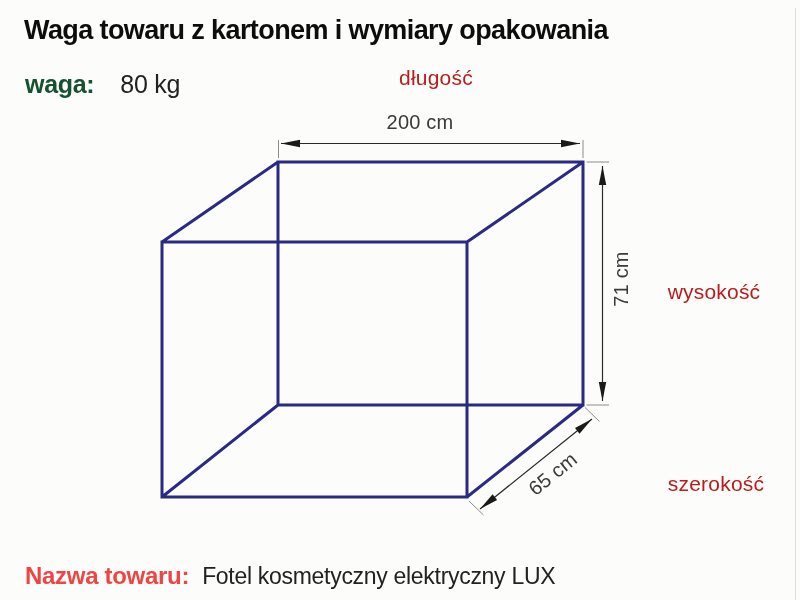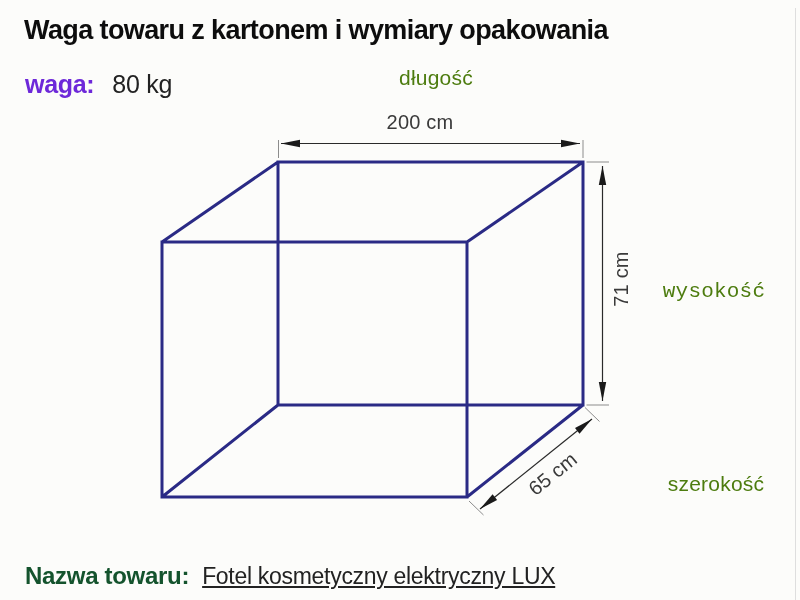--- a/index.html
+++ b/index.html
@@ -8,34 +8,34 @@
     background:#fcfcfa;
     font-family:"Liberation Sans","DejaVu Sans",sans-serif;
     color:#111;
   }
   .abs{position:absolute;white-space:nowrap;}
   .title{
     left:24px;top:15px;
     font-size:27px;font-weight:bold;letter-spacing:-0.6px;color:#0d0d0d;
   }
   .weight-row{left:25px;top:70px;font-size:25px;letter-spacing:-0.3px;}
-  .weight-row .lbl{font-weight:bold;color:#6d28d9;}
-  .weight-row .val{font-weight:normal;color:#222;margin-left:18px;}
+  .weight-row .lbl{font-weight:bold;color:#14532d;}
+  .weight-row .val{font-weight:normal;color:#222;margin-left:26px;}
   .dim-value{font-size:20px;color:#3a3a3a;letter-spacing:0.2px;}
-  .dim-label{font-size:21px;color:#4d7c0f;letter-spacing:0.2px;}
+  .dim-label{font-size:21px;color:#b91c1c;letter-spacing:0.2px;}
   .center-x{transform:translateX(-50%);}
   .len-label{left:436px;top:66px;}
   .len-value{left:420px;top:111px;}
   .hgt-value{left:621px;top:279px;transform:translate(-50%,-50%) rotate(-90deg);}
-  .hgt-label{left:714px;top:280px;font-family:Liberation Mono, monospace;}
+  .hgt-label{left:714px;top:280px;}
   .wid-value{left:553px;top:474px;transform:translate(-50%,-50%) rotate(-39deg);}
   .wid-label{left:716px;top:472px;}
   .footer-row{left:25px;top:562px;font-size:24px;letter-spacing:-0.3px;}
-  .footer-row .lbl{font-weight:bold;color:#14532d;}
-  .footer-row .val{font-weight:normal;font-size:23px;color:#222;margin-left:13px;text-decoration:underline;}
+  .footer-row .lbl{font-weight:bold;color:#ef4444;}
+  .footer-row .val{font-weight:normal;font-size:23px;color:#222;margin-left:13px;}
   .edge-line{left:795px;top:8px;width:1px;height:592px;background:#dedede;}
   svg.diagram{position:absolute;left:0;top:0;}
 </style>
 </head>
 <body>
 
 <div class="page">
 
   <div class="abs title">Waga towaru z kartonem i wymiary opakowania</div>
 

